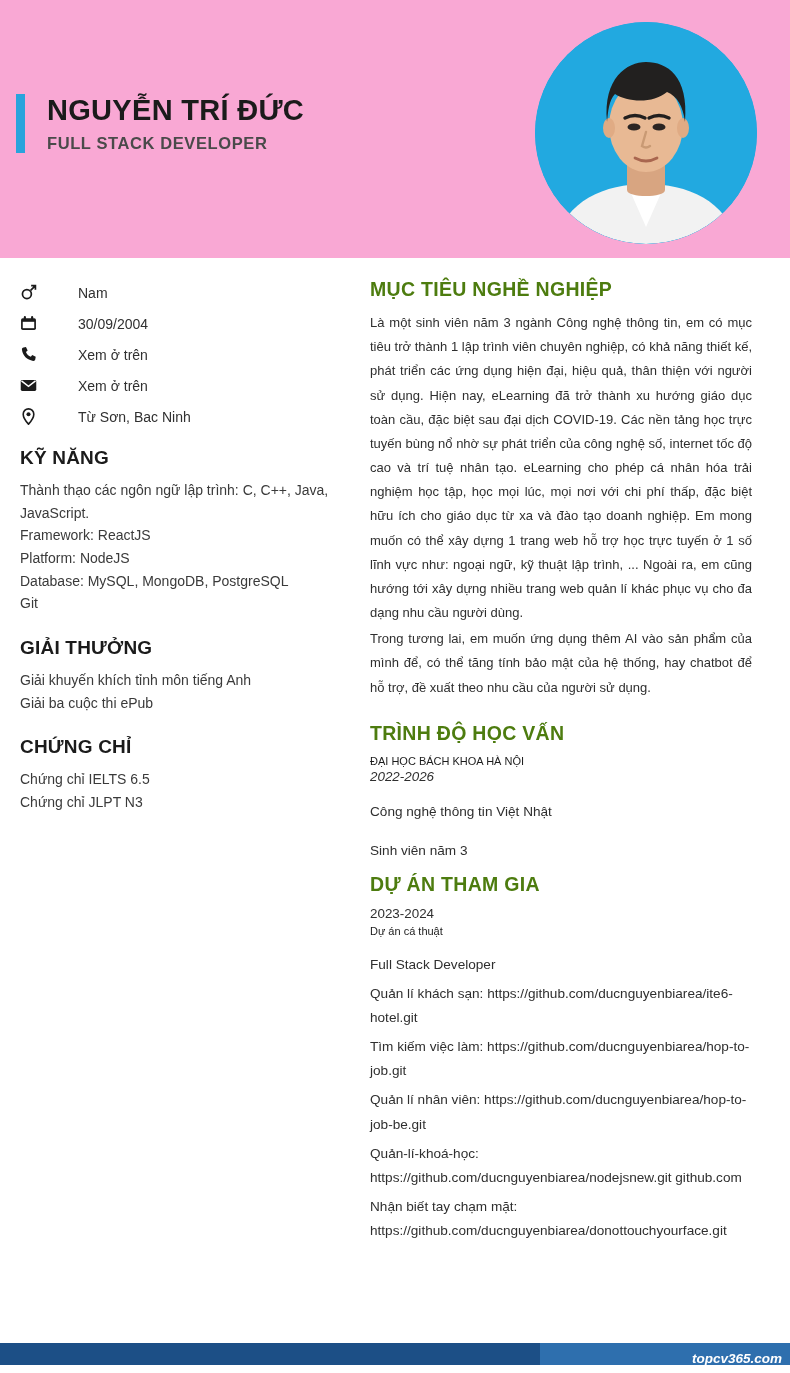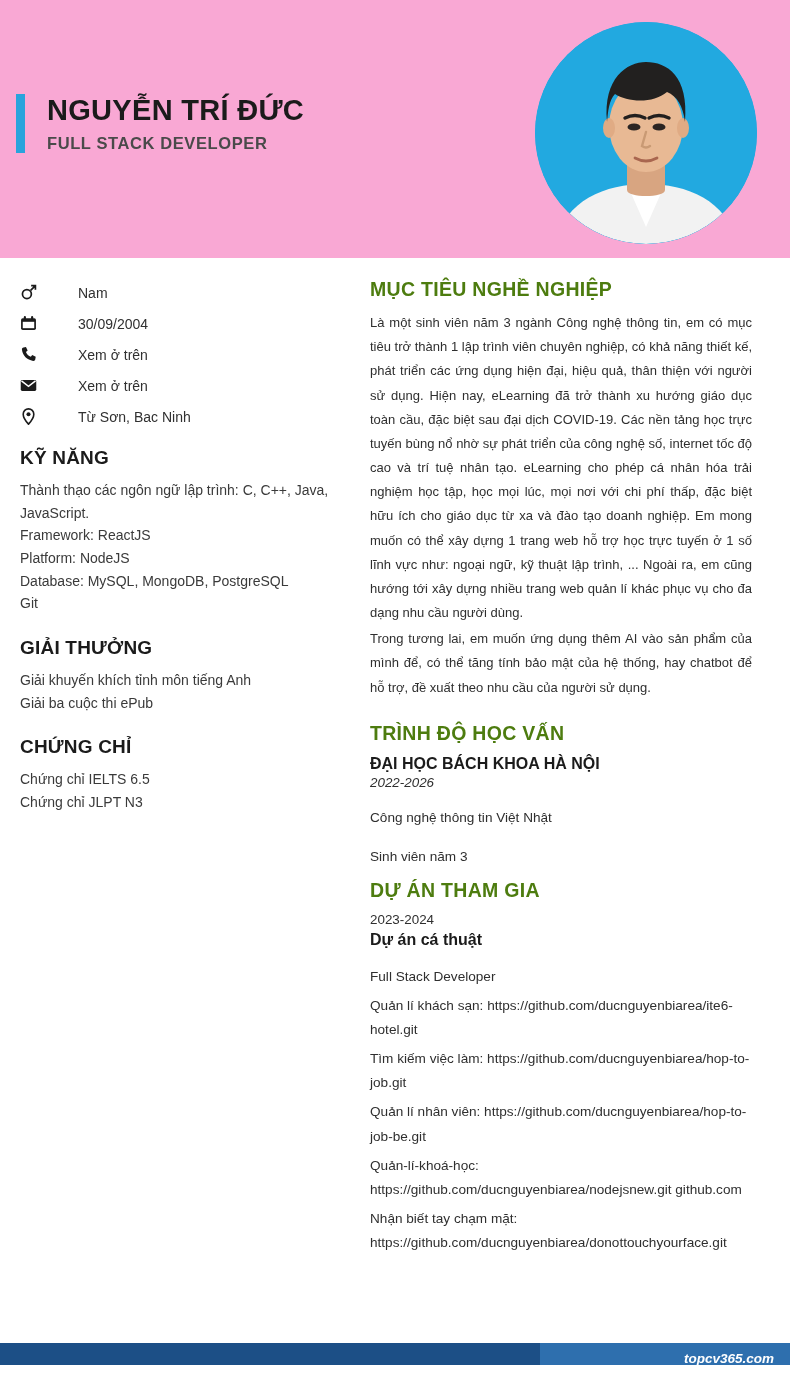--- a/index.html
+++ b/index.html
@@ -117,22 +117,22 @@
   }
   .para {
     font-size: 13px;
     line-height: 1.86;
     color: #2f2f2f;
     text-align: justify;
     margin: 0 0 0 0;
   }
   .para + .para { margin-top: 2px; }
   .sub-bold {
-    font-size: 16px;
-    font-weight: bold;
+    font-size: 11px;
+    font-weight: normal;
     color: #1b1b1b;
     margin-top: 4px;
   }
   .italic-date {
     font-size: 13.4px;
     font-style: italic;
     color: #2f2f2f;
     margin-top: 2px;
   }
   .plain-line {
@@ -165,21 +165,21 @@
   .footer-inner {
     position: absolute;
     right: 0;
     top: 0;
     width: 250px;
     height: 30px;
     background: #2e6fae;
     display: flex;
     align-items: center;
     justify-content: flex-end;
-    padding-right: 16px;
+    padding-right: 8px;
   }
   .footer-text {
     color: #ffffff;
     font-size: 13.5px;
     font-style: italic;
     font-weight: bold;
   }
   .footer-bottom-strip {
     position: absolute;
     left: 0;

